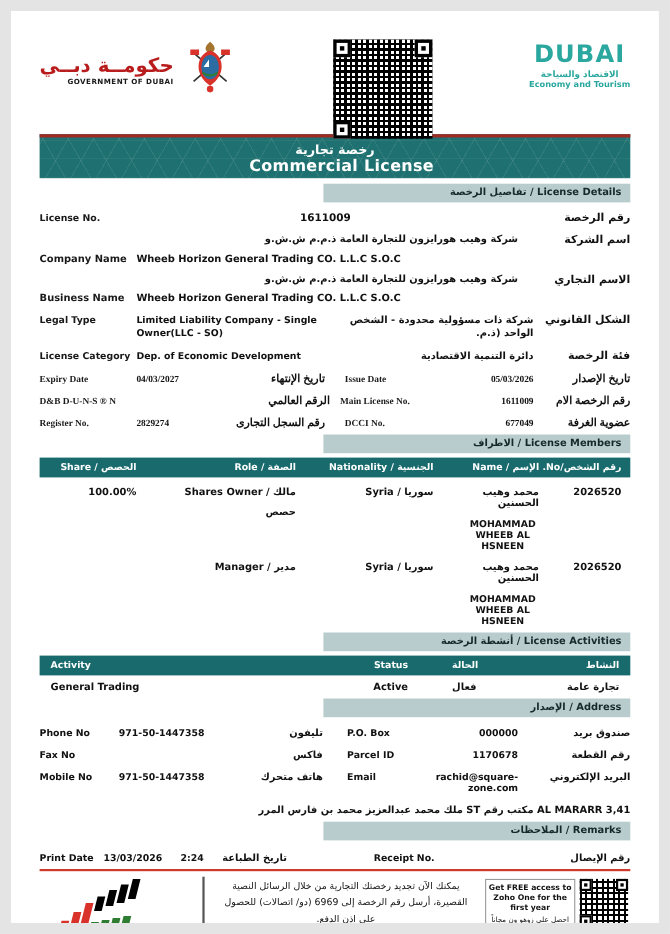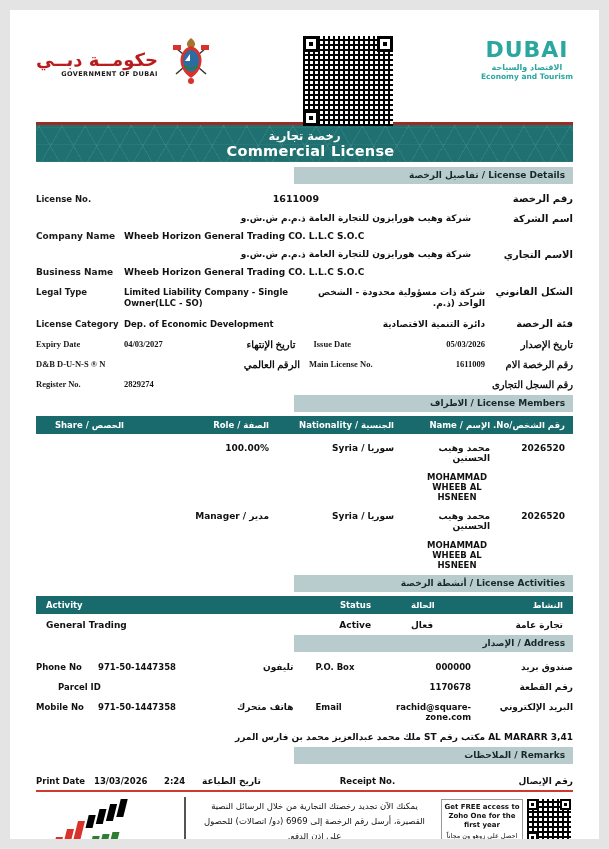--- a/index.html
+++ b/index.html
@@ -62,21 +62,21 @@
              font-size:9px; font-weight:bold; margin-top:9px; }
   .mem-row .c { text-align:right; }
   .mem-en-name { direction:ltr; text-align:center; margin-top:9px; font-size:8.5px; }
   .role2 { margin-top:8px; }
   .act-grid { grid-template-columns:250px 75px 1fr 120px; direction:ltr; padding:0 10px; }
   .act-row { display:grid; grid-template-columns:250px 75px 1fr 120px; padding:0 10px; font-size:9px; font-weight:bold; margin-top:6px; }
   .ta-r { text-align:right; } .pl20 { padding-left:28px;margin-left:12px; }
 
   
   .addr-row { display:flex; font-size:8.5px; font-weight:bold; margin-top:10px; line-height:10px; }
-  .a-left { flex:1; display:flex; }
+  .a-left { flex:1; display:flex;gap:10px; }
   .a-right { flex:1; display:flex; }
   .a-lab { width:62px; flex:none; }
   .a-val { flex:1; }
   .a-ar { width:92px; flex:none; text-align:right; font-size:9px; }
   .a-left .a-ar { width:80px; }
   .a-right .a-val { text-align:right; padding-right:10px; }
   .full-addr { text-align:right; font-size:9px; font-weight:bold; margin-top:10px; }
 
   
   .print-row { display:flex; align-items:flex-start; font-size:8.5px; font-weight:bold; margin-top:12px; }
@@ -209,37 +209,46 @@
         <span class="lab-ar">رقم الرخصة الام</span>
       </div>
     </div>
 
     <div class="drow">
       <div class="half">
         <span class="lab-en">Register No.</span>
         <span class="val-en">2829274</span>
         <span class="lab-ar" style="width:96px">رقم السجل التجارى</span>
       </div>
+      <div class="half" style="padding-left:18px">
+        <span class="lab-en">DCCI No.</span>
+        <span class="val-en ta-r">677049</span>
+        <span class="lab-ar">عضوية الغرفة</span>
+      </div>
     </div>
 
     <div class="bar">الاطراف  /  License Members</div>
     <div class="thead mem-grid">
       <span style="grid-column:1 / span 2">رقم الشخص/No.   الإسم / Name</span>
       <span>الجنسية / Nationality</span>
       <span>الصفة / Role</span>
       <span>الحصص / Share</span>
     </div>
 
     <div class="mem-row">
       <span class="c">2026520</span>
       <div class="c" style="padding-left:30px">
         <div>محمد وهيب الحسنين</div>
         <div class="mem-en-name">MOHAMMAD WHEEB AL HSNEEN</div>
       </div>
       <span class="c">سوريا / Syria</span>
+      <div class="c">
+        <div>مالك / Shares Owner</div>
+        <div class="role2">حصص</div>
+      </div>
       <span class="c">100.00%</span>
     </div>
 
     <div class="mem-row">
       <span class="c">2026520</span>
       <div class="c" style="padding-left:30px">
         <div>محمد وهيب الحسنين</div>
         <div class="mem-en-name">MOHAMMAD WHEEB AL HSNEEN</div>
       </div>
       <span class="c">سوريا / Syria</span>
@@ -272,20 +281,25 @@
         <span class="a-ar">تليفون</span>
       </div>
       <div class="a-right" style="padding-left:22px">
         <span class="a-lab">P.O. Box</span>
         <span class="a-val">000000</span>
         <span class="a-ar">صندوق بريد</span>
       </div>
     </div>
 
     <div class="addr-row">
+      <div class="a-left">
+        <span class="a-lab">Fax No</span>
+        <span class="a-val"></span>
+        <span class="a-ar">فاكس</span>
+      </div>
       <div class="a-right" style="padding-left:22px">
         <span class="a-lab">Parcel ID</span>
         <span class="a-val">1170678</span>
         <span class="a-ar">رقم القطعة</span>
       </div>
     </div>
 
     <div class="addr-row">
       <div class="a-left">
         <span class="a-lab">Mobile No</span>

